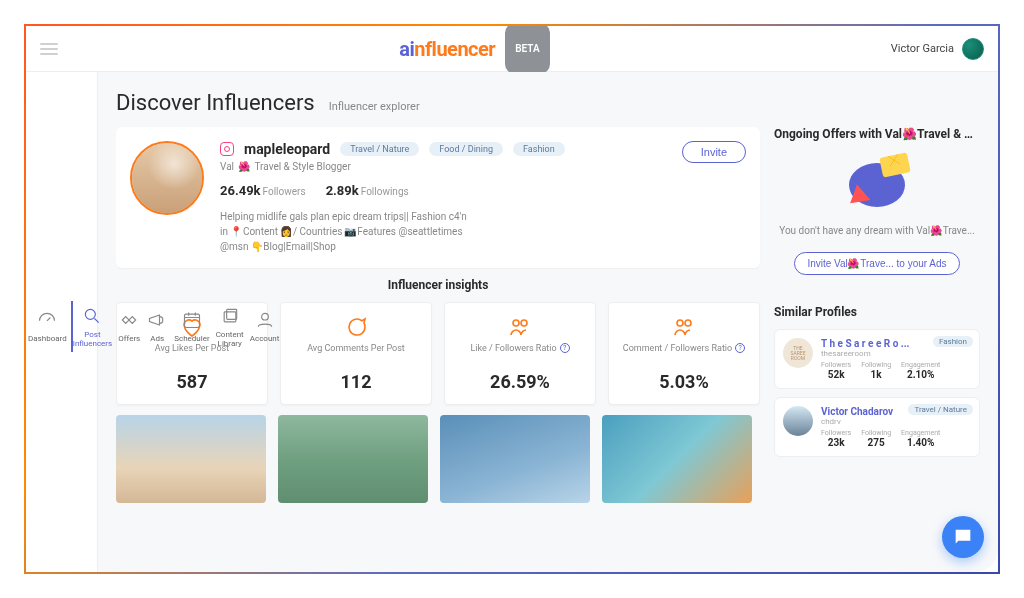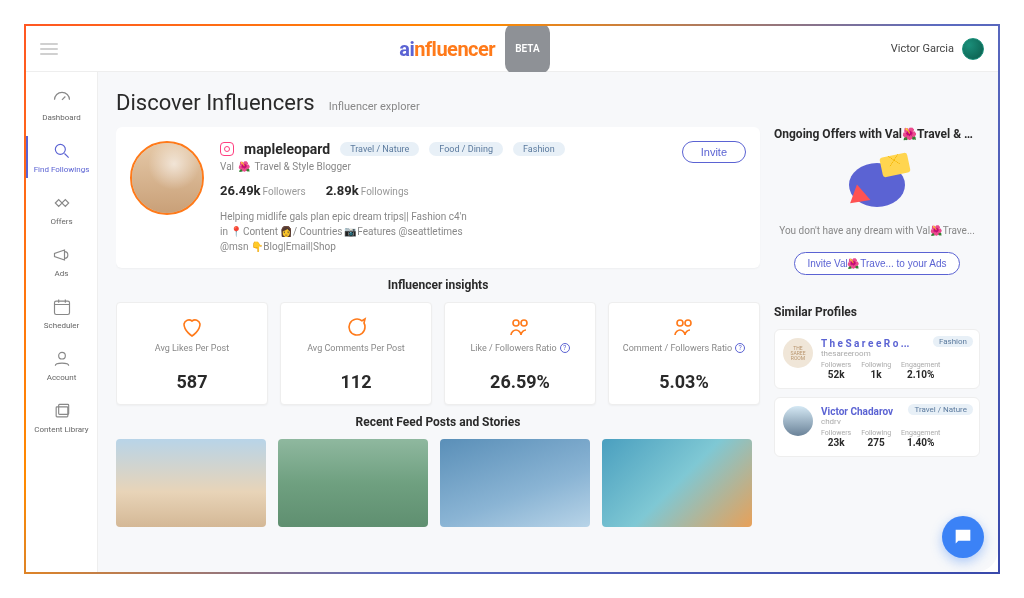--- a/index.html
+++ b/index.html
@@ -11,21 +11,21 @@
 .hamburger span { height: 2px; background: #d0d0d0; border-radius: 1px; }
 .brand { flex: 1; text-align: center; display: flex; align-items: center; justify-content: center; gap: 10px; }
 .brand-text { font-size: 20px; font-weight: 700; letter-spacing: -0.5px; }
 .brand-ai { color: #5b63d3; }
 .brand-inf { color: #ff7a1a; }
 .beta { background: #8e9196; color: #fff; font-size: 10px; font-weight: 600; padding: 20px 10px; border-radius: 10px; }
 .user { display: flex; align-items: center; gap: 8px; }
 .user-name { font-size: 11px; color: #444; }
 .avatar-sm { width: 22px; height: 22px; border-radius: 50%; background: radial-gradient(circle at 30% 30%, #1a8f7a, #0a5a4a); border: 1px solid #1a8f7a; }
 .layout { display: flex; height: calc(100% - 46px); }
-.sidebar { width: 72px; border-right: 1px solid #eee; padding-top: 8px; display: flex; flex-direction: column; align-items: center; gap: 2px; background: #fff; }
+.sidebar { width: 72px; border-right: 1px solid #eee; padding-top: 8px; display: flex; flex-direction: row; align-items: center; gap: 2px; background: #fff; }
 .nav-item { width: 100%; padding: 8px 2px; display: flex; flex-direction: column; align-items: center; gap: 3px; font-size: 8px; color: #666; cursor: pointer; text-align: center; position: relative; }
 .nav-item.active { color: #5b63d3; }
 .nav-item.active::before { content:""; position:absolute; left:0; top:4px; bottom:4px; width:2px; background:#5b63d3; }
 .nav-ico { width: 22px; height: 22px; display: flex; align-items: center; justify-content: center; }
 .nav-ico svg { width: 20px; height: 20px; stroke: #888; fill: none; stroke-width: 1.4; }
 .nav-item.active .nav-ico svg { stroke: #5b63d3; }
 .main { flex: 1; background: #f7f8fa; overflow: hidden; padding: 18px 18px 0 18px; display: flex; flex-direction: column; }
 .page-head { display: flex; align-items: baseline; gap: 14px; margin-bottom: 12px; }
 .page-title { font-size: 22px; font-weight: 400; color: #2a2a2a; }
 .page-sub { font-size: 11px; color: #888; }
@@ -121,21 +121,21 @@
             </div>
         <span>Dashboard</span>
       </div>
       <div class="nav-item active">
         <div class="nav-ico">
               <svg viewBox="0 0 24 24">
                 <circle cx="10" cy="10" r="6"></circle>
                 <path d="M20 20l-5-5"></path>
               </svg>
             </div>
-        <span>Find Followings</span>
+        <span>Post Influencers</span>
       </div>
       <div class="nav-item">
         <div class="nav-ico">
               <svg viewBox="0 0 24 24">
                 <path d="M4 12l4-4 4 4 4-4 4 4-4 4-4-4-4 4z"></path>
               </svg>
             </div>
         <span>Offers</span>
       </div>
       <div class="nav-item">
@@ -152,34 +152,34 @@
               <svg viewBox="0 0 24 24">
                 <rect x="3" y="5" width="18" height="16" rx="2"></rect>
                 <path d="M3 9h18M8 3v4M16 3v4"></path>
               </svg>
             </div>
         <span>Scheduler</span>
       </div>
       <div class="nav-item">
         <div class="nav-ico">
               <svg viewBox="0 0 24 24">
+                <rect x="5" y="7" width="14" height="12" rx="1"></rect>
+                <rect x="8" y="4" width="12" height="12" rx="1"></rect>
+              </svg>
+            </div>
+        <span>Content Library</span>
+      </div>
+      <div class="nav-item">
+        <div class="nav-ico">
+              <svg viewBox="0 0 24 24">
                 <circle cx="12" cy="8" r="4"></circle>
                 <path d="M4 20c0-4 16-4 16 0"></path>
               </svg>
             </div>
         <span>Account</span>
-      </div>
-      <div class="nav-item">
-        <div class="nav-ico">
-              <svg viewBox="0 0 24 24">
-                <rect x="5" y="7" width="14" height="12" rx="1"></rect>
-                <rect x="8" y="4" width="12" height="12" rx="1"></rect>
-              </svg>
-            </div>
-        <span>Content Library</span>
       </div>
     </div>
 
     <div class="main">
       <div class="page-head">
         <h1 class="page-title">Discover Influencers</h1>
         <span class="page-sub">Influencer explorer</span>
       </div>
 
       <div class="cols">
@@ -254,21 +254,20 @@
                         <span>Comment / Followers Ratio</span>
                         <span class="help-ico">?</span>
                       </div>
                   <div class="ins-val">5.03%</div>
                 </div>
               </div>
             </div>
           </div>
 
           <div class="nogap">
-            <div class="section-title">Recent Feed Posts and Stories</div>
             <div class="feed-row">
               <div class="post-img p1"></div>
               <div class="post-img p2"></div>
               <div class="post-img p3"></div>
               <div class="post-img p4"></div>
             </div>
           </div>
         </div>
 
         <div class="col-side">

